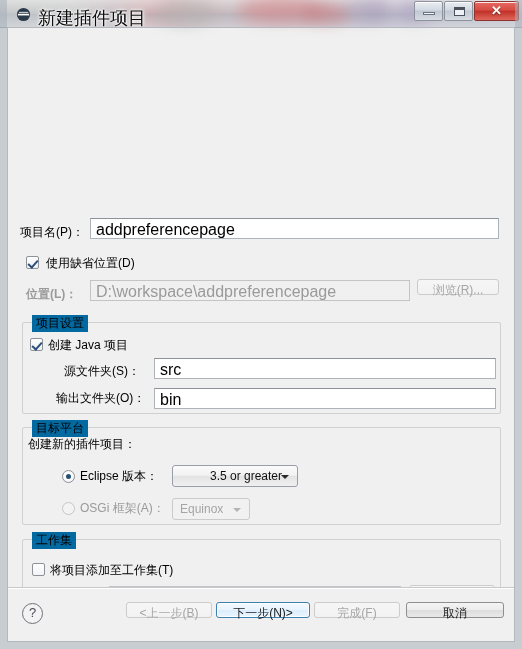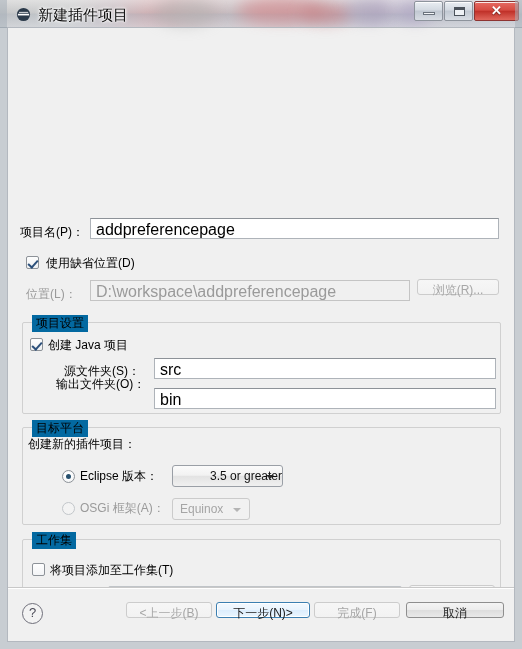--- a/index.html
+++ b/index.html
@@ -60,21 +60,21 @@
   .tb-s5 { left: 398px; top: 1px;  width: 34px; height: 21px; background: #a79ec0; }
 
   .win-icon {
     position: absolute;
     left: 16px; top: 7px;
     width: 15px; height: 15px;
   }
   .win-title {
     position: absolute;
     left: 38px; top: 6px;
-    font-size: 15px;
+    font-size: 18px;
     color: #0b0b0b;
     text-shadow: 0 0 3px #ffffff, 0 0 5px #ffffff, 0 0 2px #ffffff;
     white-space: nowrap;
   }
 
   
   .winbtns {
     position: absolute;
     right: 3px; top: 1px;
     display: flex;
@@ -397,44 +397,44 @@
 
 
   <div class="body">
 
     <div class="lbl" style="left:12px; top:122px;">项目名(P)：</div>
     <div class="tinput" style="left:82px; top:116px; width:409px;">addpreferencepage</div>
 
     <div class="cb checked" style="left:18px; top:154px;"></div>
     <div class="lbl" style="left:38px; top:153px;">使用缺省位置(D)</div>
 
-    <div class="lbl dis" style="left:18px; top:184px;">位置(L)：</div>
+    <div class="lbl dis" style="left:18px; top:184px;font-weight:bold;">位置(L)：</div>
     <div class="tinput dis" style="left:82px; top:178px; width:320px;">D:\workspace\addpreferencepage</div>
     <div class="btn dis" style="left:409px; top:177px; width:82px;">浏览(R)...</div>
 
     <div class="group" style="left:14px; top:220px; width:479px; height:92px;"></div>
     <div class="group-title" style="left:24px; top:213px;">项目设置</div>
 
     <div class="cb checked" style="left:22px; top:236px;"></div>
     <div class="lbl" style="left:40px; top:235px;">创建 Java 项目</div>
 
     <div class="lbl" style="left:56px; top:261px;">源文件夹(S)：</div>
     <div class="tinput" style="left:146px; top:256px; width:342px;">src</div>
 
-    <div class="lbl" style="left:48px; top:274px;">输出文件夹(O)：</div>
+    <div class="lbl" style="left:48px; top:288px;">输出文件夹(O)：</div>
     <div class="tinput" style="left:146px; top:286px; width:342px;">bin</div>
 
     <div class="group" style="left:14px; top:325px; width:479px; height:98px;"></div>
     <div class="group-title" style="left:24px; top:318px;">目标平台</div>
 
     <div class="lbl" style="left:20px; top:334px;">创建新的插件项目：</div>
 
     <div class="rb on" style="left:54px; top:368px;"></div>
     <div class="lbl" style="left:72px; top:366px;">Eclipse 版本：</div>
-    <div class="combo" style="left:164px; top:363px; width:111px;padding-left:37px;">
+    <div class="combo" style="left:164px; top:363px; width:126px;padding-left:37px;">
       <span>3.5 or greater</span>
       <span class="arrow"></span>
     </div>
 
     <div class="rb dis" style="left:54px; top:400px;"></div>
     <div class="lbl dis" style="left:72px; top:398px;">OSGi 框架(A)：</div>
     <div class="combo dis" style="left:164px; top:396px; width:78px;">
       <span>Equinox</span>
       <span class="arrow dis"></span>
     </div>

